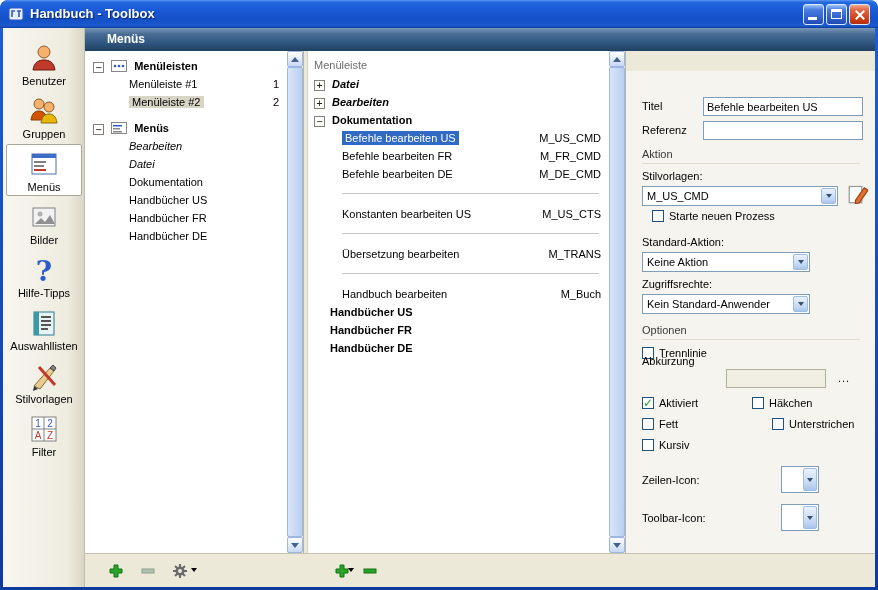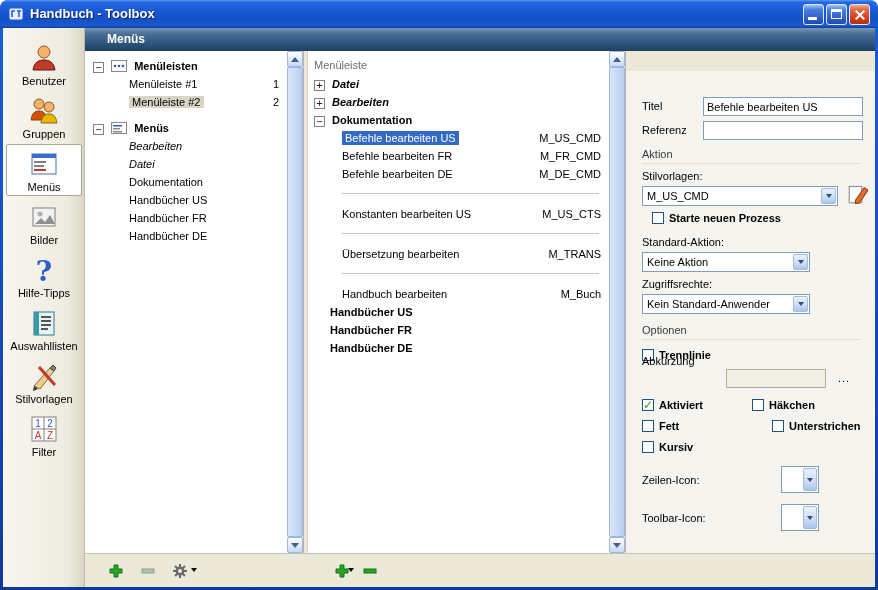--- a/index.html
+++ b/index.html
@@ -87,21 +87,21 @@
   .group-label::after { content:""; position:absolute; left:0; top:15px; right:0; border-top:1px solid #E0DCCE; }
   .textfield { position:absolute; height:19px; background:#fff; border:1px solid #7F9DB9; font-size:11px; padding:0 3px;
     font-family:"Liberation Sans","DejaVu Sans",sans-serif; }
   .textfield:disabled,.textfield.dis { background:#F1EFE4; border-color:#B2AE9E; }
   .combo { position:absolute; height:20px; background:#fff; border:1px solid #7F9DB9; }
   .combo-text { position:absolute; left:4px; top:0; line-height:18px; }
   .combo-btn { position:absolute; right:1px; top:1px; bottom:1px; width:15px;
     background:linear-gradient(180deg,#EAF2FD 0%,#C4D8F4 70%,#AAC4EC 100%); border:1px solid #A0BCE0; border-radius:2px;
     display:flex; align-items:center; justify-content:center; }
   .arr { width:0; height:0; border-left:3px solid transparent; border-right:3px solid transparent; border-top:4px solid #37506E; }
-  .cb { position:absolute; display:flex; align-items:flex-end; gap:5px; height:14px;font-weight:bold; }
+  .cb { position:absolute; display:flex; align-items:flex-start; gap:5px; height:14px; }
   .cbbox { width:12px; height:12px; background:#fff; border:1px solid #1D5281; position:relative; }
   .cbbox.checked::before { content:"✓"; position:absolute; left:0; top:-2px; color:#21A121; font-weight:bold; font-size:12px;
     font-family:"DejaVu Sans",sans-serif; }
   .more-btn { position:absolute; color:#000; letter-spacing:1px; }
   .icombo { position:absolute; width:38px; height:27px; background:#fff; border:1px solid #7F9DB9; }
   .icombo .combo-btn { width:14px; }
   .pencil-btn { position:absolute; width:20px; height:20px; }
 
   
   .tool { position:absolute; width:22px; height:22px; top:6px; display:flex; align-items:center; justify-content:center; }

